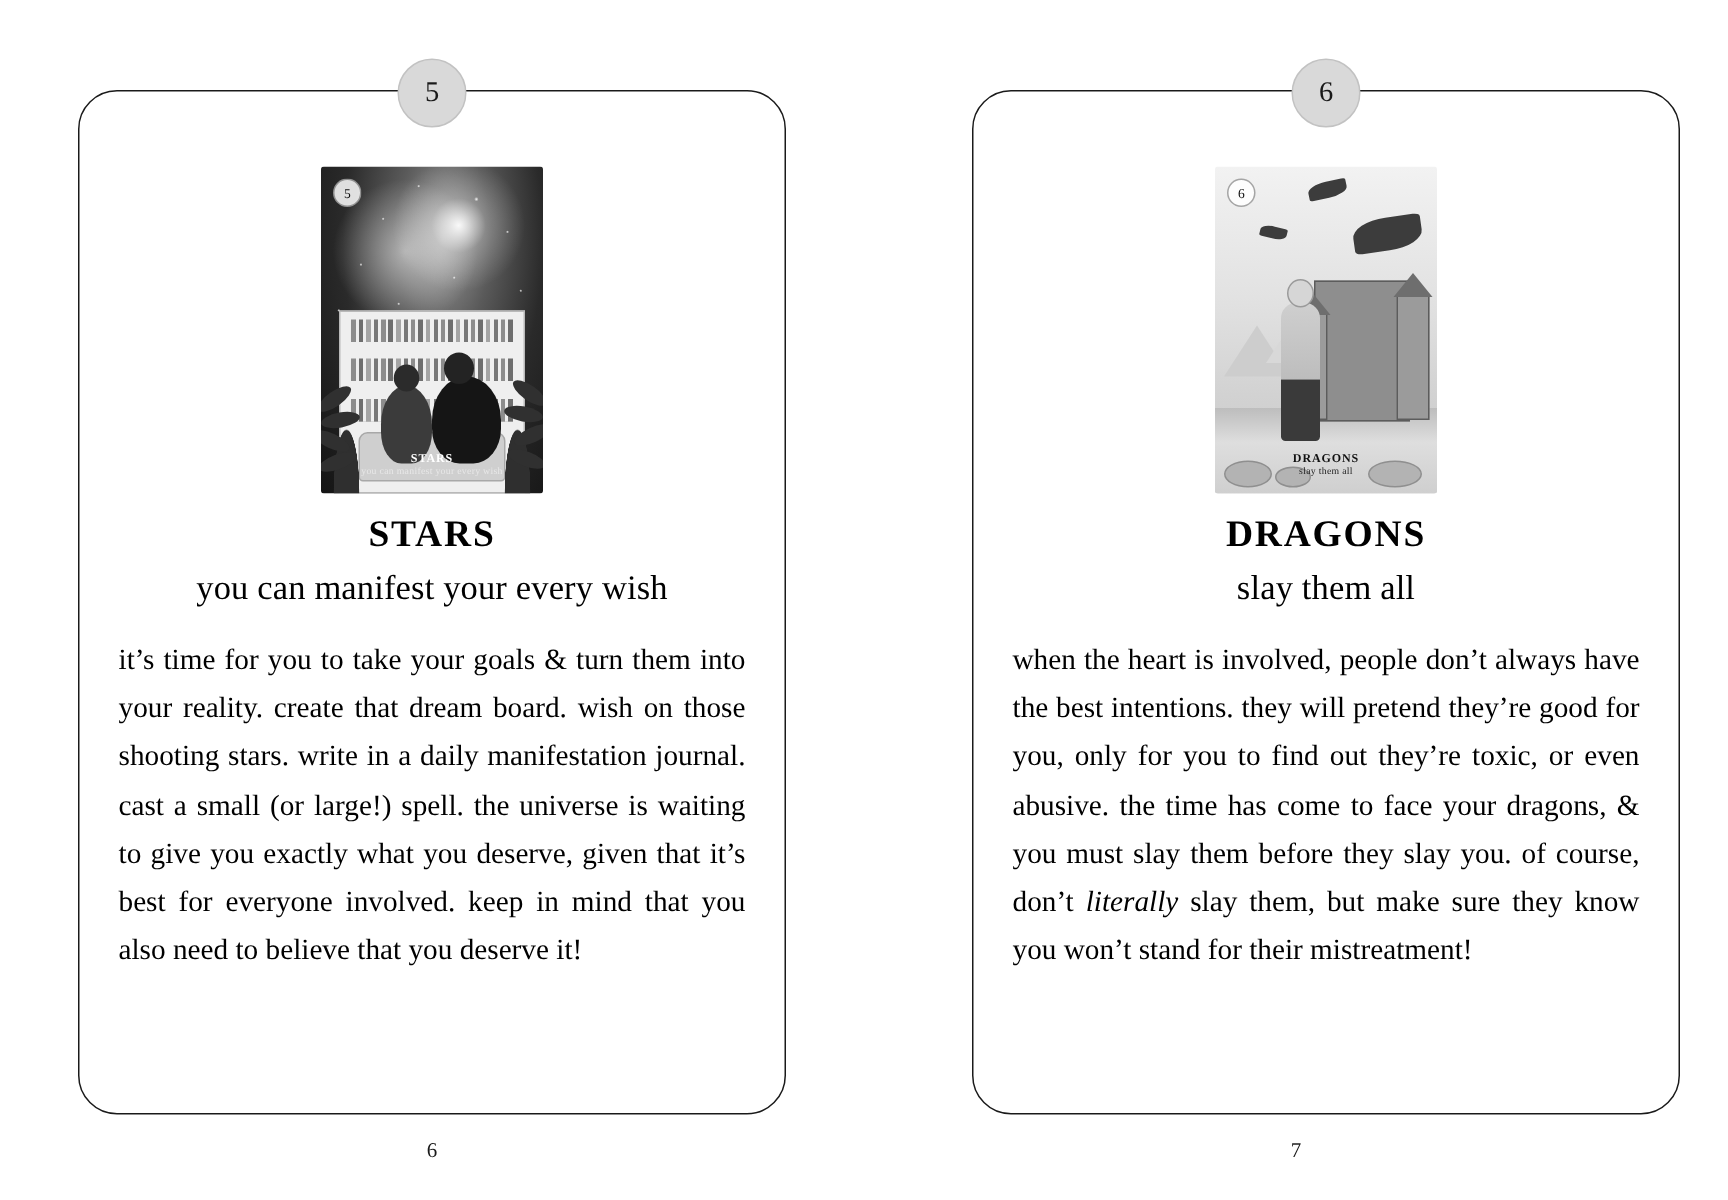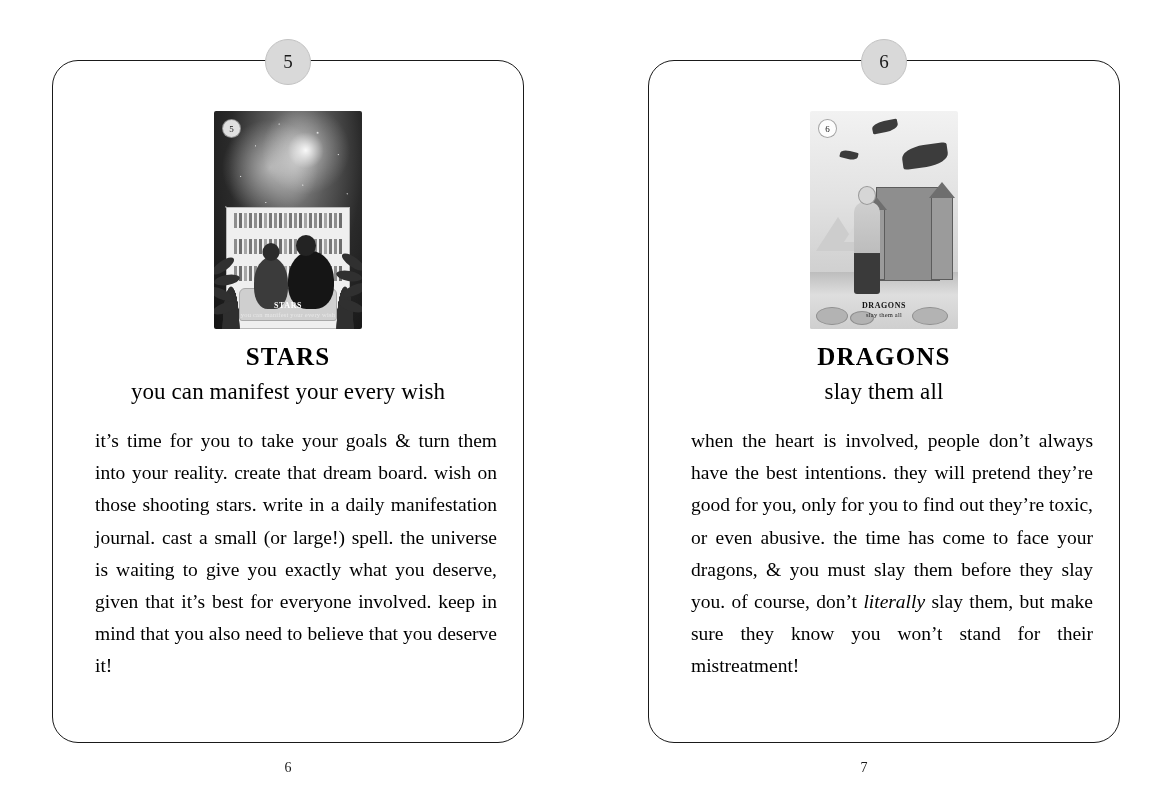--- a/index.html
+++ b/index.html
@@ -308,21 +308,21 @@
     top: 318px;
     left: 0;
     right: 0;
     text-align: center;
     font-size: 23px;
     letter-spacing: 0.1px;
   }
   .body {
     position: absolute;
     top: 364px;
-    left: 42px;
+    left: 26px;
     right: 26px;
     font-size: 19.5px;
     line-height: 1.65;
     text-align: justify;
     text-justify: inter-word;
     hyphens: none;
   }
   .body em { font-style: italic; }
   .folio {
     position: absolute;

